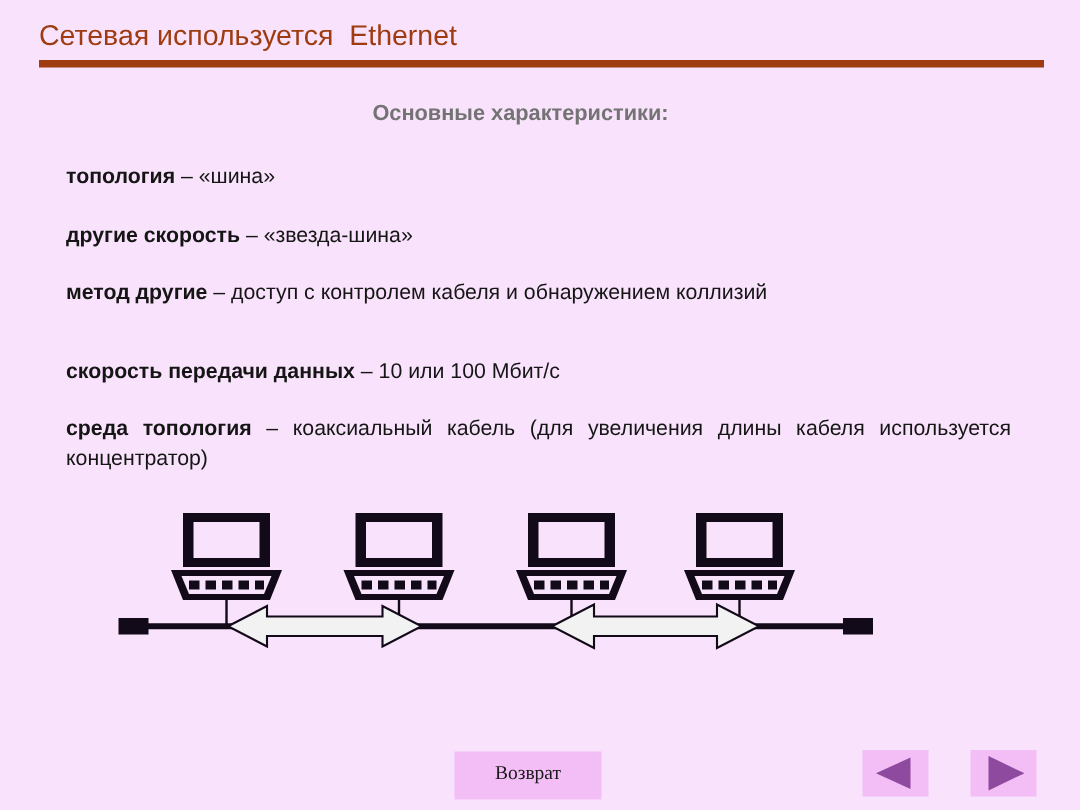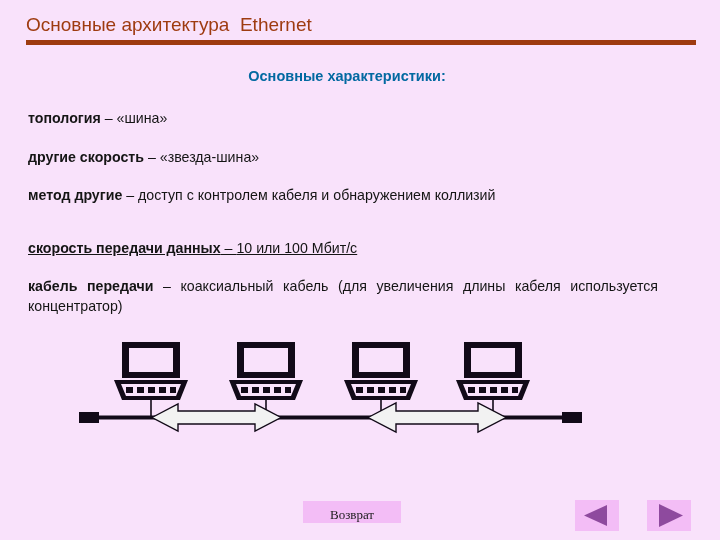--- a/index.html
+++ b/index.html
@@ -43,55 +43,55 @@
     width: 720px;
   }
   .heading-center {
     position: absolute;
     left: 0;
     top: 68px;
     width: 694px;
     text-align: center;
     font-size: 14.5px;
     font-weight: bold;
-    color: #0369a1;
+    color: #737373;
   }
   .para {
     position: absolute;
-    left: 28px;
+    left: 44px;
     width: 630px;
     font-size: 14.2px;
     color: #151515;
     line-height: 20px;
     text-align: justify;
   }
   .para b { font-weight: bold; }
   .p1 { top: 108px; }
   .p2 { top: 147px; }
   .p3 { top: 185px; }
-  .p4 { top: 238px; text-decoration: underline; }
+  .p4 { top: 238px; }
   .p5 { top: 276px; }
 
   
   #diagram {
     position: absolute;
     left: 0;
     top: 325px;
     width: 720px;
     height: 115px;
   }
   #diagram svg { display: block; }
 
   
   #return-button {
     position: absolute;
     left: 303px;
     top: 501px;
     width: 98px;
-    height: 22px;
+    height: 32px;
     background: #f3bdf6;
     border: none;
     color: #1a1a1a;
     font-family: "Liberation Serif", serif;
     font-size: 13px;
     text-align: center;
     line-height: 28px;
     cursor: pointer;
     box-sizing: border-box;
   }
@@ -103,21 +103,21 @@
     background: #f3bdf6;
     cursor: pointer;
   }
   #nav-prev { left: 575px; }
   #nav-next { left: 647px; }
   .nav-btn svg { display: block; }
 </style>
 </head>
 <body>
 
-<div id="slide-title">Основные архитектура  Ethernet</div>
+<div id="slide-title">Сетевая используется  Ethernet</div>
 <div id="title-rule"></div>
 
 <div id="content">
 
   <div class="heading-center">Основные характеристики:</div>
 
   <div class="para p1">
     <b>топология</b><span> – </span><span>«шина»</span>
   </div>
 
@@ -127,21 +127,21 @@
 
   <div class="para p3">
     <b>метод другие</b><span> – </span><span>доступ с контролем кабеля и обнаружением коллизий</span>
   </div>
 
   <div class="para p4">
     <b>скорость передачи данных</b><span> – </span><span>10 или 100 Мбит/с</span>
   </div>
 
   <div class="para p5">
-    <b>кабель передачи</b><span> – </span><span>коаксиальный кабель (для увеличения длины кабеля используется концентратор)</span>
+    <b>среда топология</b><span> – </span><span>коаксиальный кабель (для увеличения длины кабеля используется концентратор)</span>
   </div>
 
 </div>
 
 <div id="diagram">
   <svg width="720" height="115" viewBox="0 0 720 115" xmlns="http://www.w3.org/2000/svg">
 
     <defs>
       <g id="computer-glyph">
 

